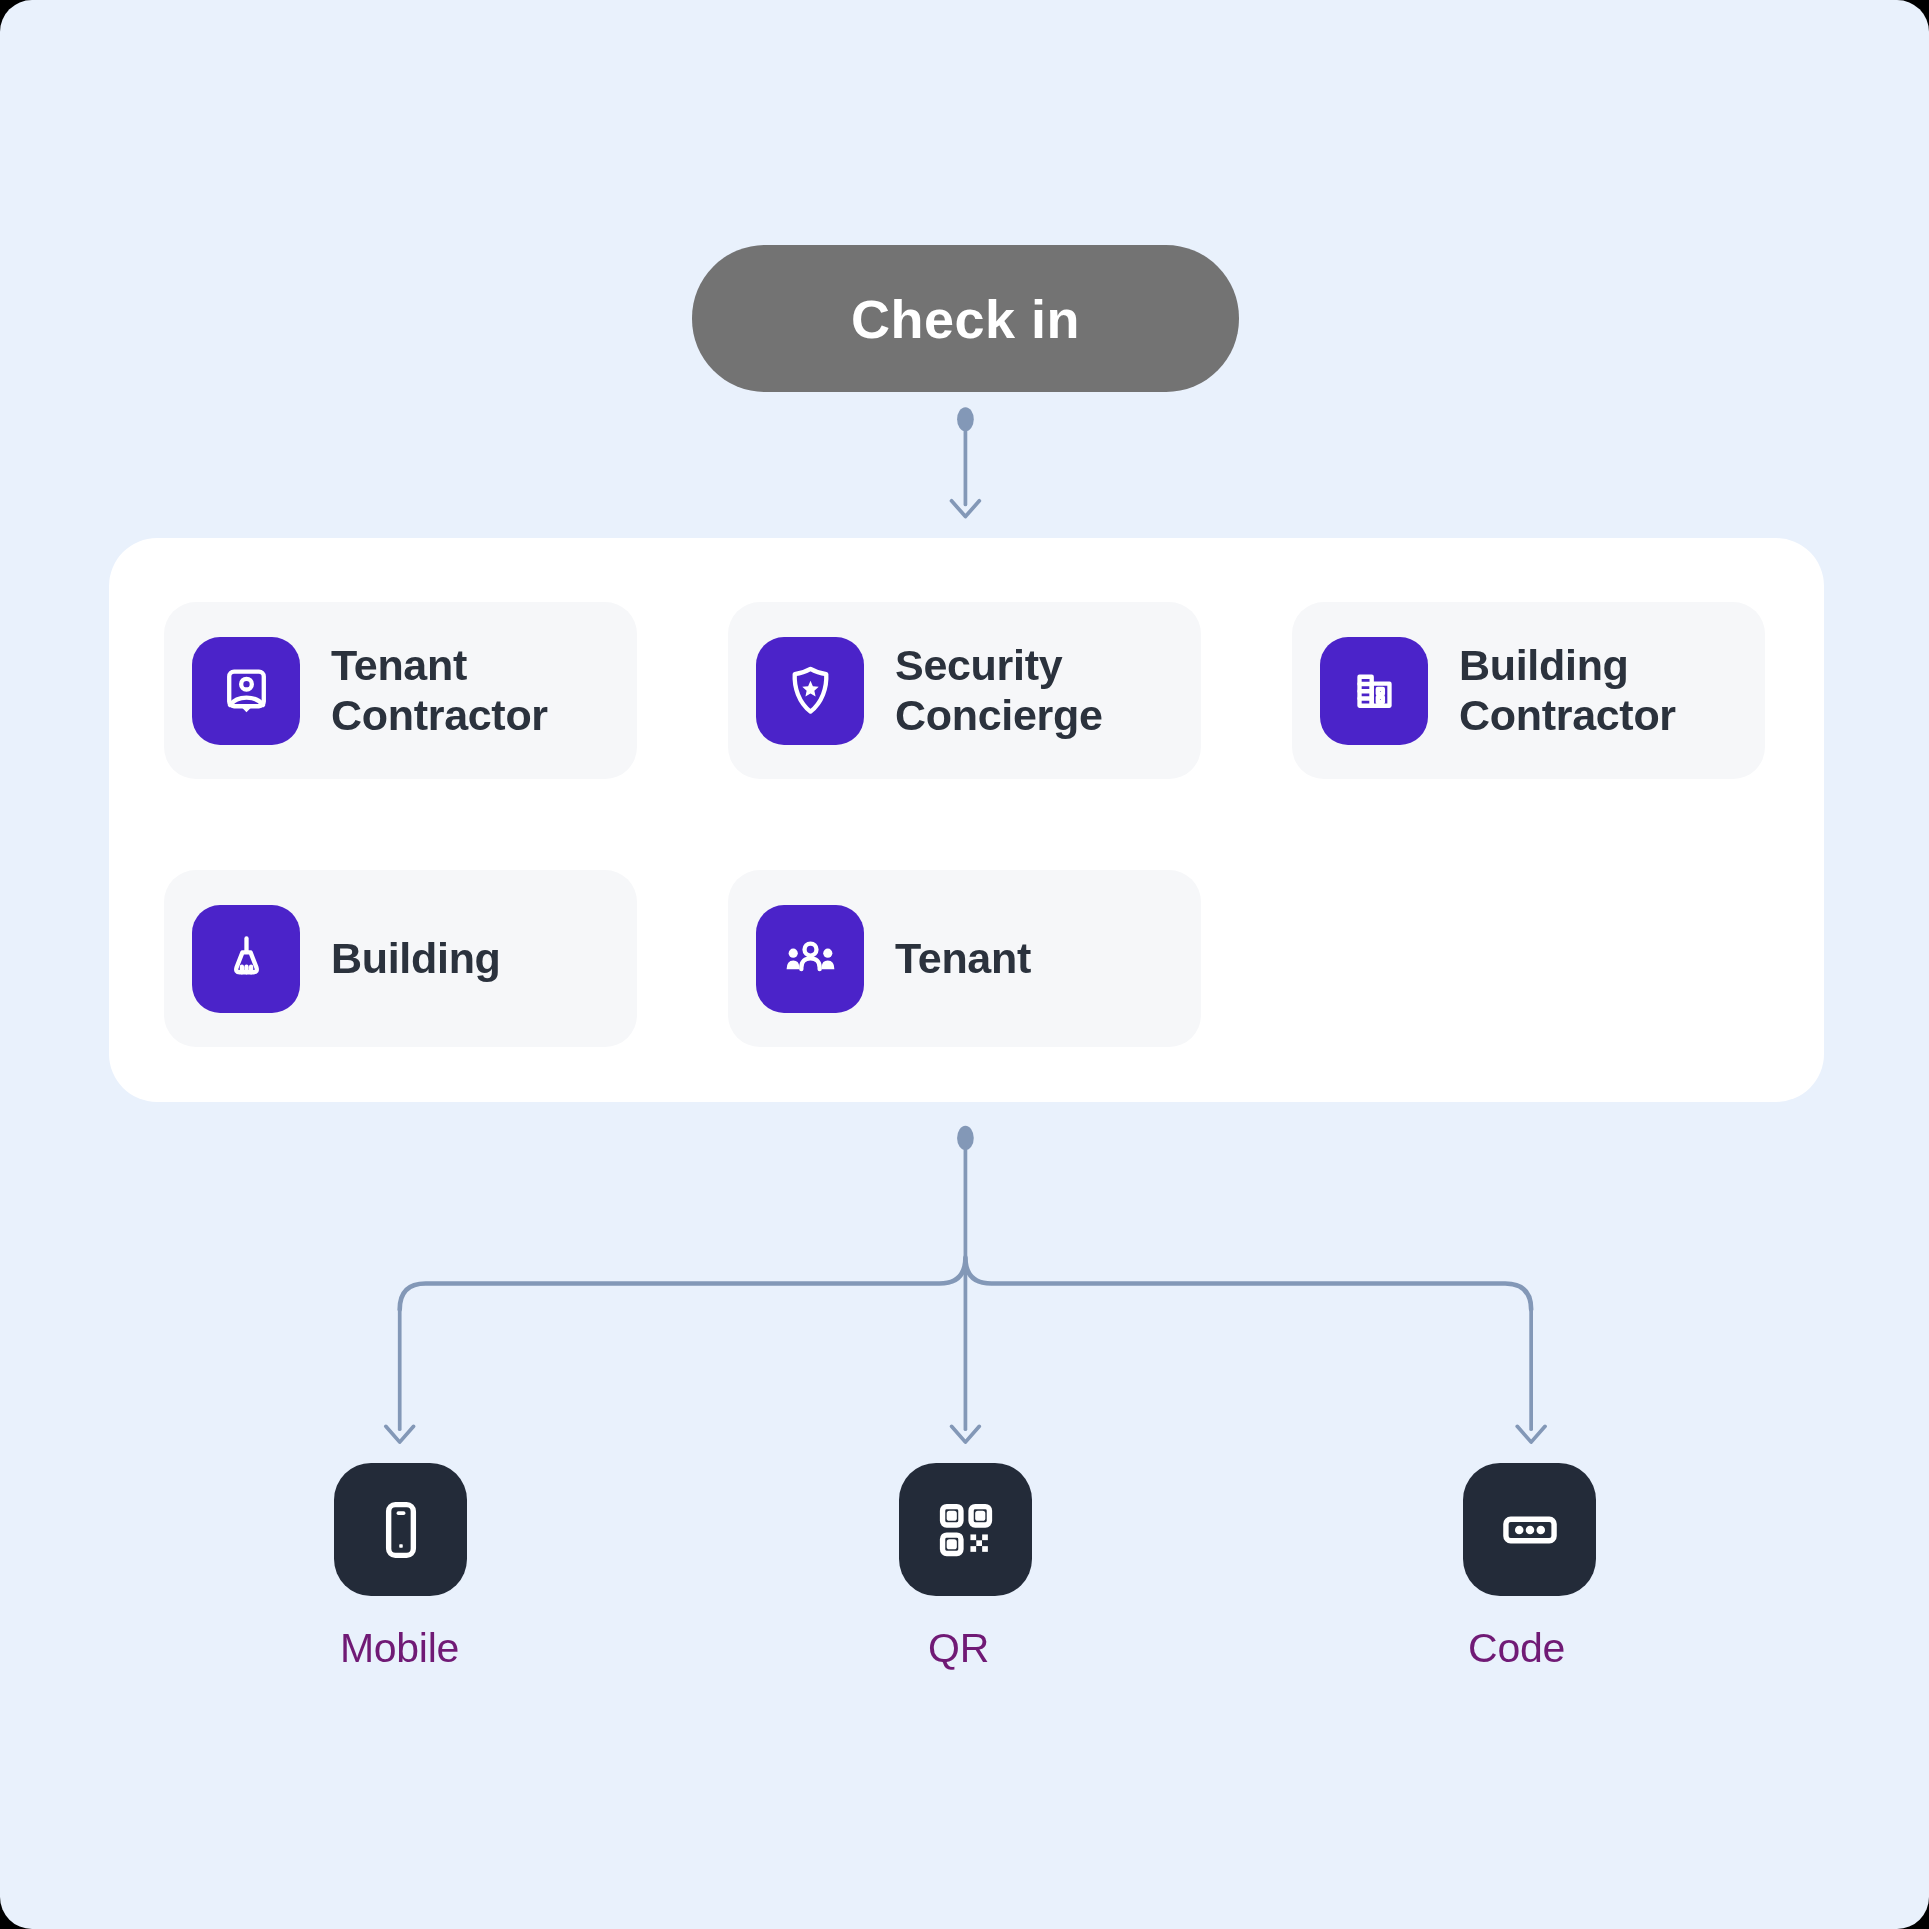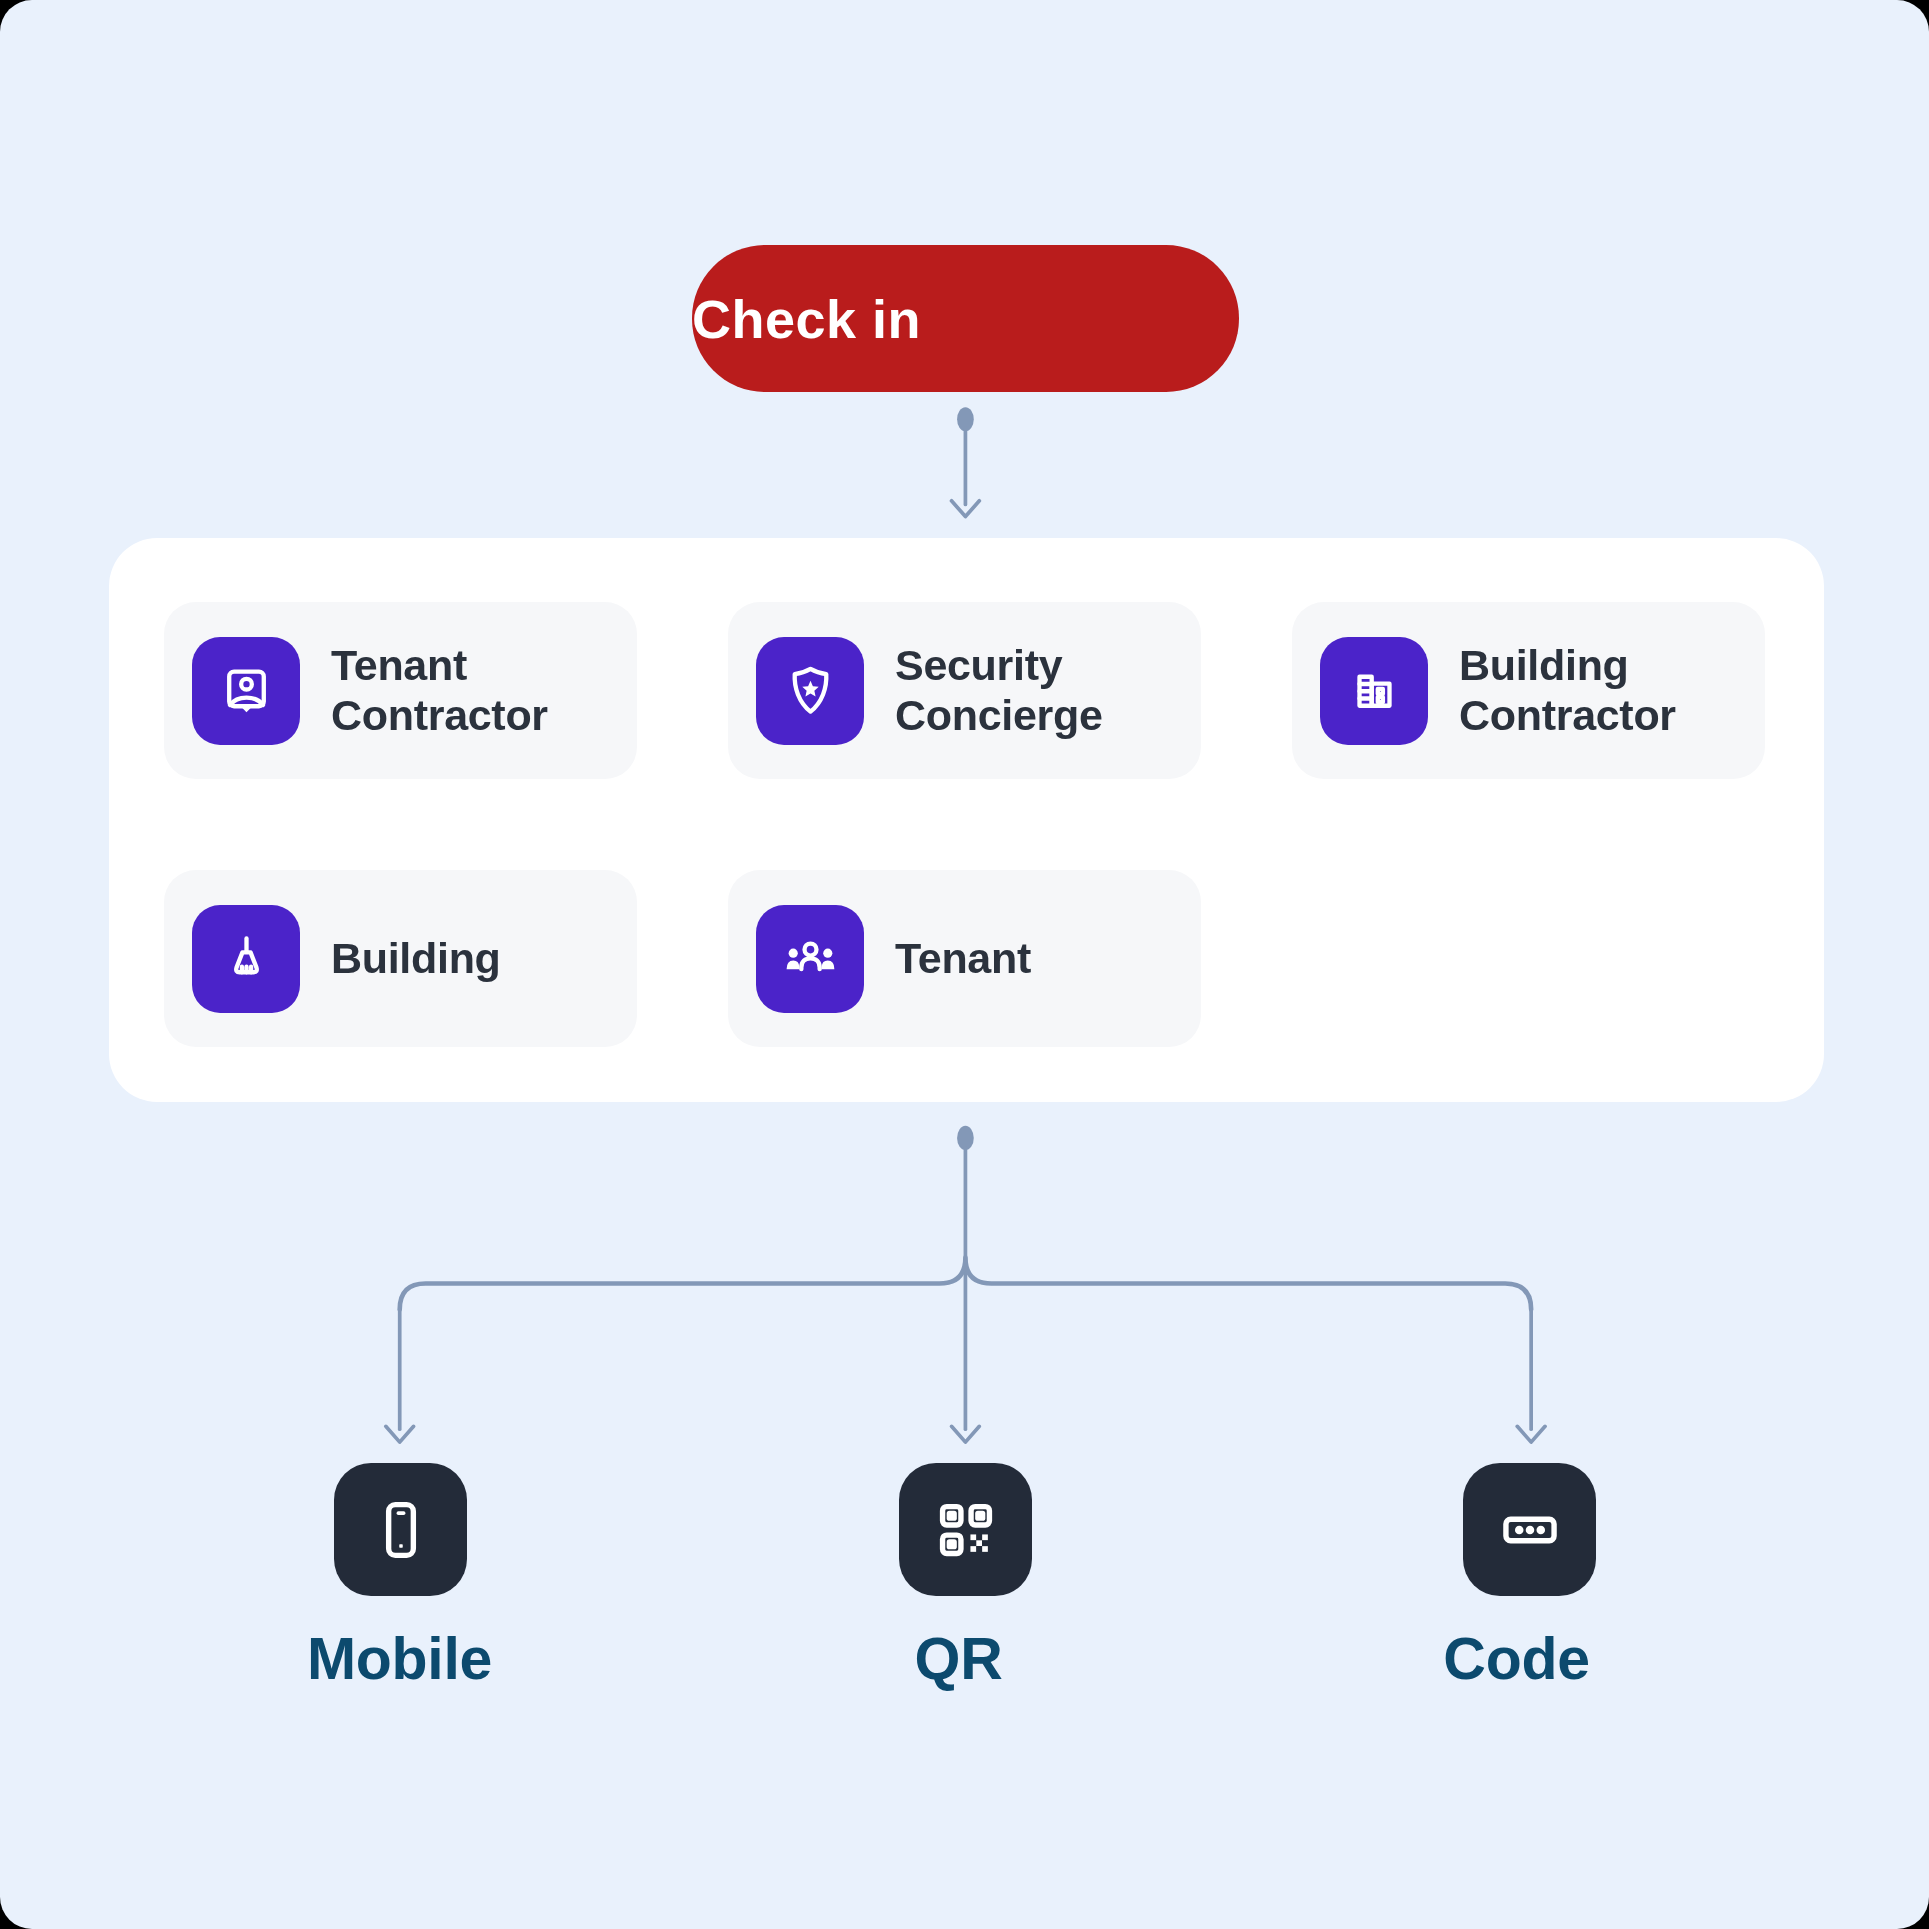--- a/index.html
+++ b/index.html
@@ -1,42 +1,42 @@
 <!DOCTYPE html>
 <html style="font-size:15px"><head>
 <meta charset="utf-8">
 <style>
   html,body{margin:0;padding:0;background:#000;}
   .page{position:relative;width:1929px;height:1929px;background:#E9F1FC;border-radius:32px;overflow:hidden;
         font-family:"Liberation Sans","DejaVu Sans",sans-serif;}
   
   .root-pill{position:absolute;left:692px;top:245px;width:547px;height:147px;border-radius:73px;
-             background:#b91c1c;display:flex;align-items:center;justify-content:flex-start;}
+             background:#737373;display:flex;align-items:center;justify-content:center;}
   .root-pill span{color:#fff;font-size:54px;font-weight:700;letter-spacing:0.5px;}
   
   .wires{position:absolute;left:0;top:0;width:1929px;height:1929px;pointer-events:none;}
   
   .roles-panel{position:absolute;left:109px;top:538px;width:1715px;height:564px;background:#FFFFFF;
                border-radius:48px;box-sizing:border-box;padding:64px 8px 0 55px;
                display:grid;grid-template-columns:repeat(3,473px);grid-template-rows:repeat(2,177px);
                column-gap:91px;row-gap:91px;}
   .role-card{background:#F6F7F9;border-radius:32px;display:flex;align-items:center;padding-left:28px;
              box-sizing:border-box;}
   .role-tile{width:108px;height:108px;border-radius:28px;background:#4B23C9;flex:0 0 auto;
              display:flex;align-items:center;justify-content:center;}
   .role-tile svg{width:61px;height:61px;}
   .role-label{margin-left:31px;width:278px;font-size:43px;line-height:1.16;font-weight:700;
               color:#2B323D;letter-spacing:-0.3px;}
   
   .method-tile{position:absolute;top:1463px;width:133px;height:133px;border-radius:37px;background:#232B39;
                display:flex;align-items:center;justify-content:center;}
   .method-tile svg{width:76px;height:76px;}
   .m0{left:334px}.m1{left:899px}.m2{left:1463px}
-  .method-label{position:absolute;top:1625px;width:319px;text-align:center;font-size:59px;font-weight:700;
-                color:#0c4a6e;letter-spacing:-0.3px;}
+  .method-label{position:absolute;top:1625px;width:319px;text-align:center;font-size:41px;font-weight:400;
+                color:#701a75;letter-spacing:-0.3px;}
   .ml0{left:240px}.ml1{left:799px}.ml2{left:1357px}
   .ic{stroke:#fff;stroke-width:1.7;fill:none;stroke-linecap:round;stroke-linejoin:round;}
   .icf{fill:#fff;stroke:none;}
   .halo{stroke:#4B23C9;stroke-width:4.6;fill:none;stroke-linecap:round;stroke-linejoin:round;}
 </style>
 </head>
 <body>
 
 <div class="page">
 

